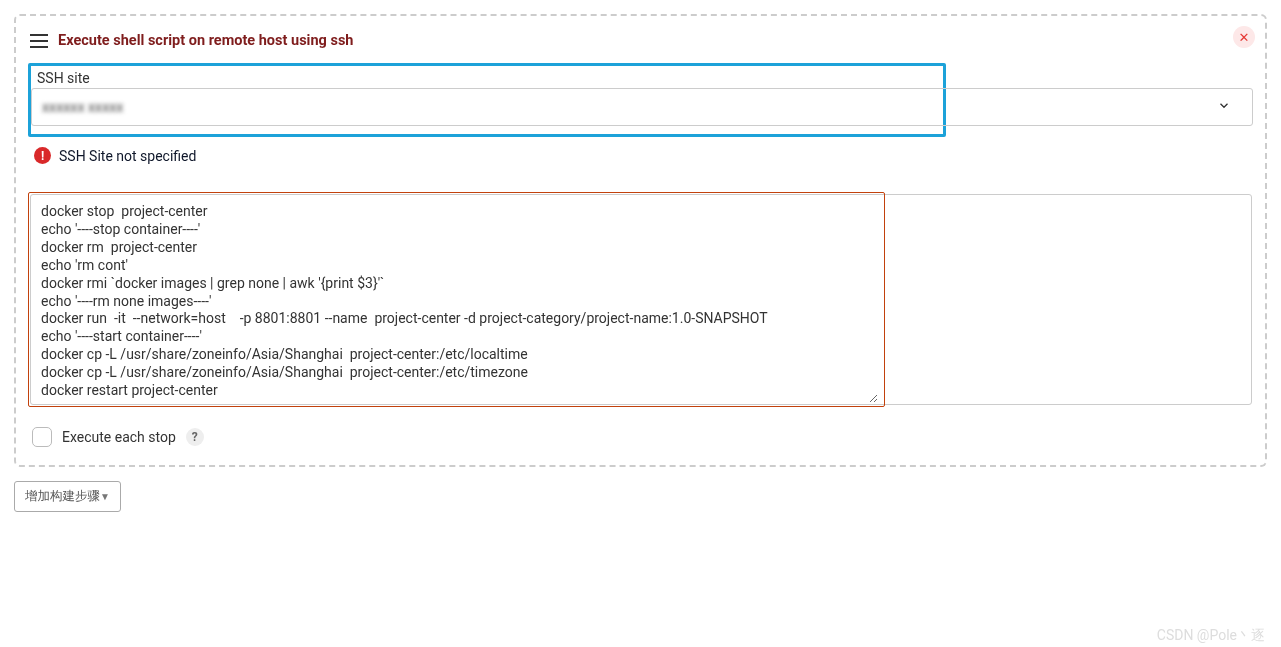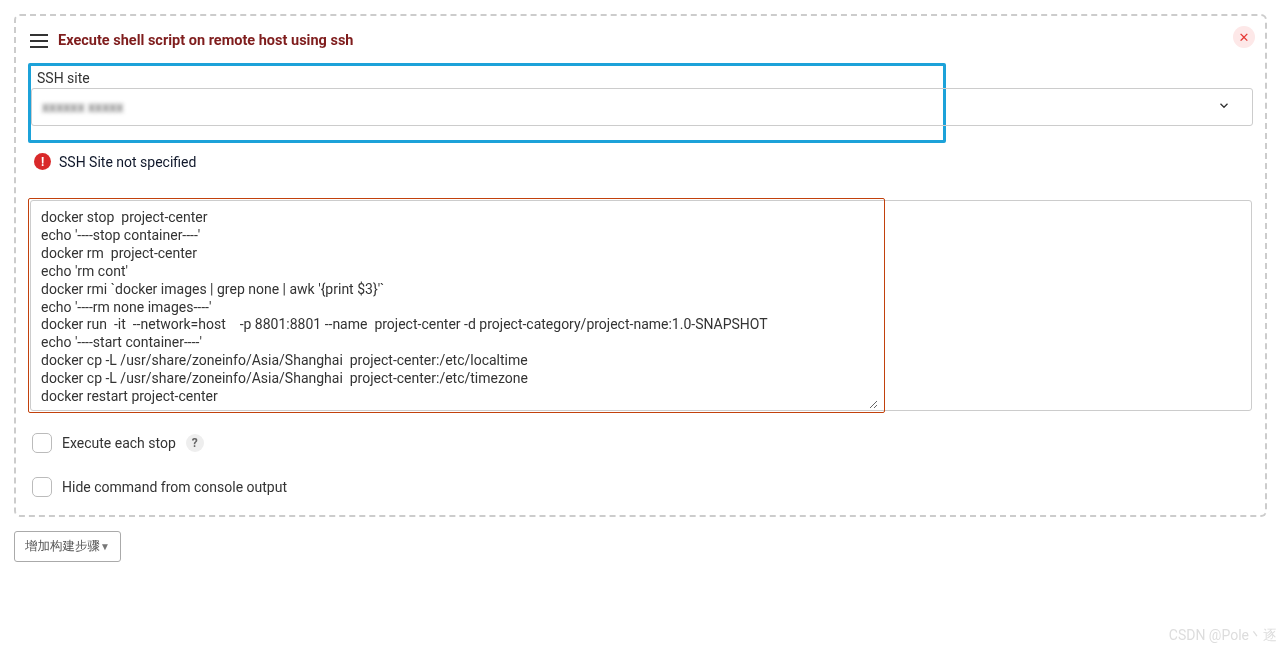--- a/index.html
+++ b/index.html
@@ -54,21 +54,21 @@
       display: flex;
       align-items: center;
       justify-content: center;
       font-size: 13px;
       line-height: 1;
       cursor: pointer;
     }
     .hl-wrap {
       border: 3px solid #1ca2d9;
       border-radius: 2px;
-      padding: 4px 6px 14px 6px;
+      padding: 4px 6px 8px 6px;
     }
     .ssh-block { margin-left: -2px; }
     .field-label {
       font-size: 14px;
       color: #333;
       margin-bottom: 4px;
     }
     .select-input {
       width: 1222px;
       height: 38px;
@@ -161,21 +161,21 @@
       font-size: 12.5px;
       color:#555;
       background:#fff;
       display:inline-flex;
       align-items:center;
       cursor:pointer;
     }
     .caret-down { font-size:10px; color:#777; }
     .watermark {
       position:absolute;
-      right: 4px;
+      right: 16px;
       bottom: 2px;
       font-size: 14px;
       color: #ddd;
       pointer-events:none;
     }
     .select-shell{
       border:1px solid #ccc;border-radius:3px;
       width:1222px; height:38px;
       display:flex;align-items:center;
       padding-left:10px;
@@ -235,24 +235,20 @@
       </div>
     </div>
   </div>
 
   <div class="checkbox-row">
     <div class="checkbox"></div>
     <div class="checkbox-label">Execute each stop</div>
     <div class="help">?</div>
   </div>
 
-  <div class="checkbox-row" style="margin-top:24px">
-    <div class="checkbox"></div>
-    <div class="checkbox-label">Hide command from console output</div>
-  </div>
 </div>
 
 <button class="add-step">
   <span>增加构建步骤</span>
   <span class="caret-down">▼</span>
 </button>
 
 <div class="watermark">CSDN @Pole丶逐</div>
 
 

